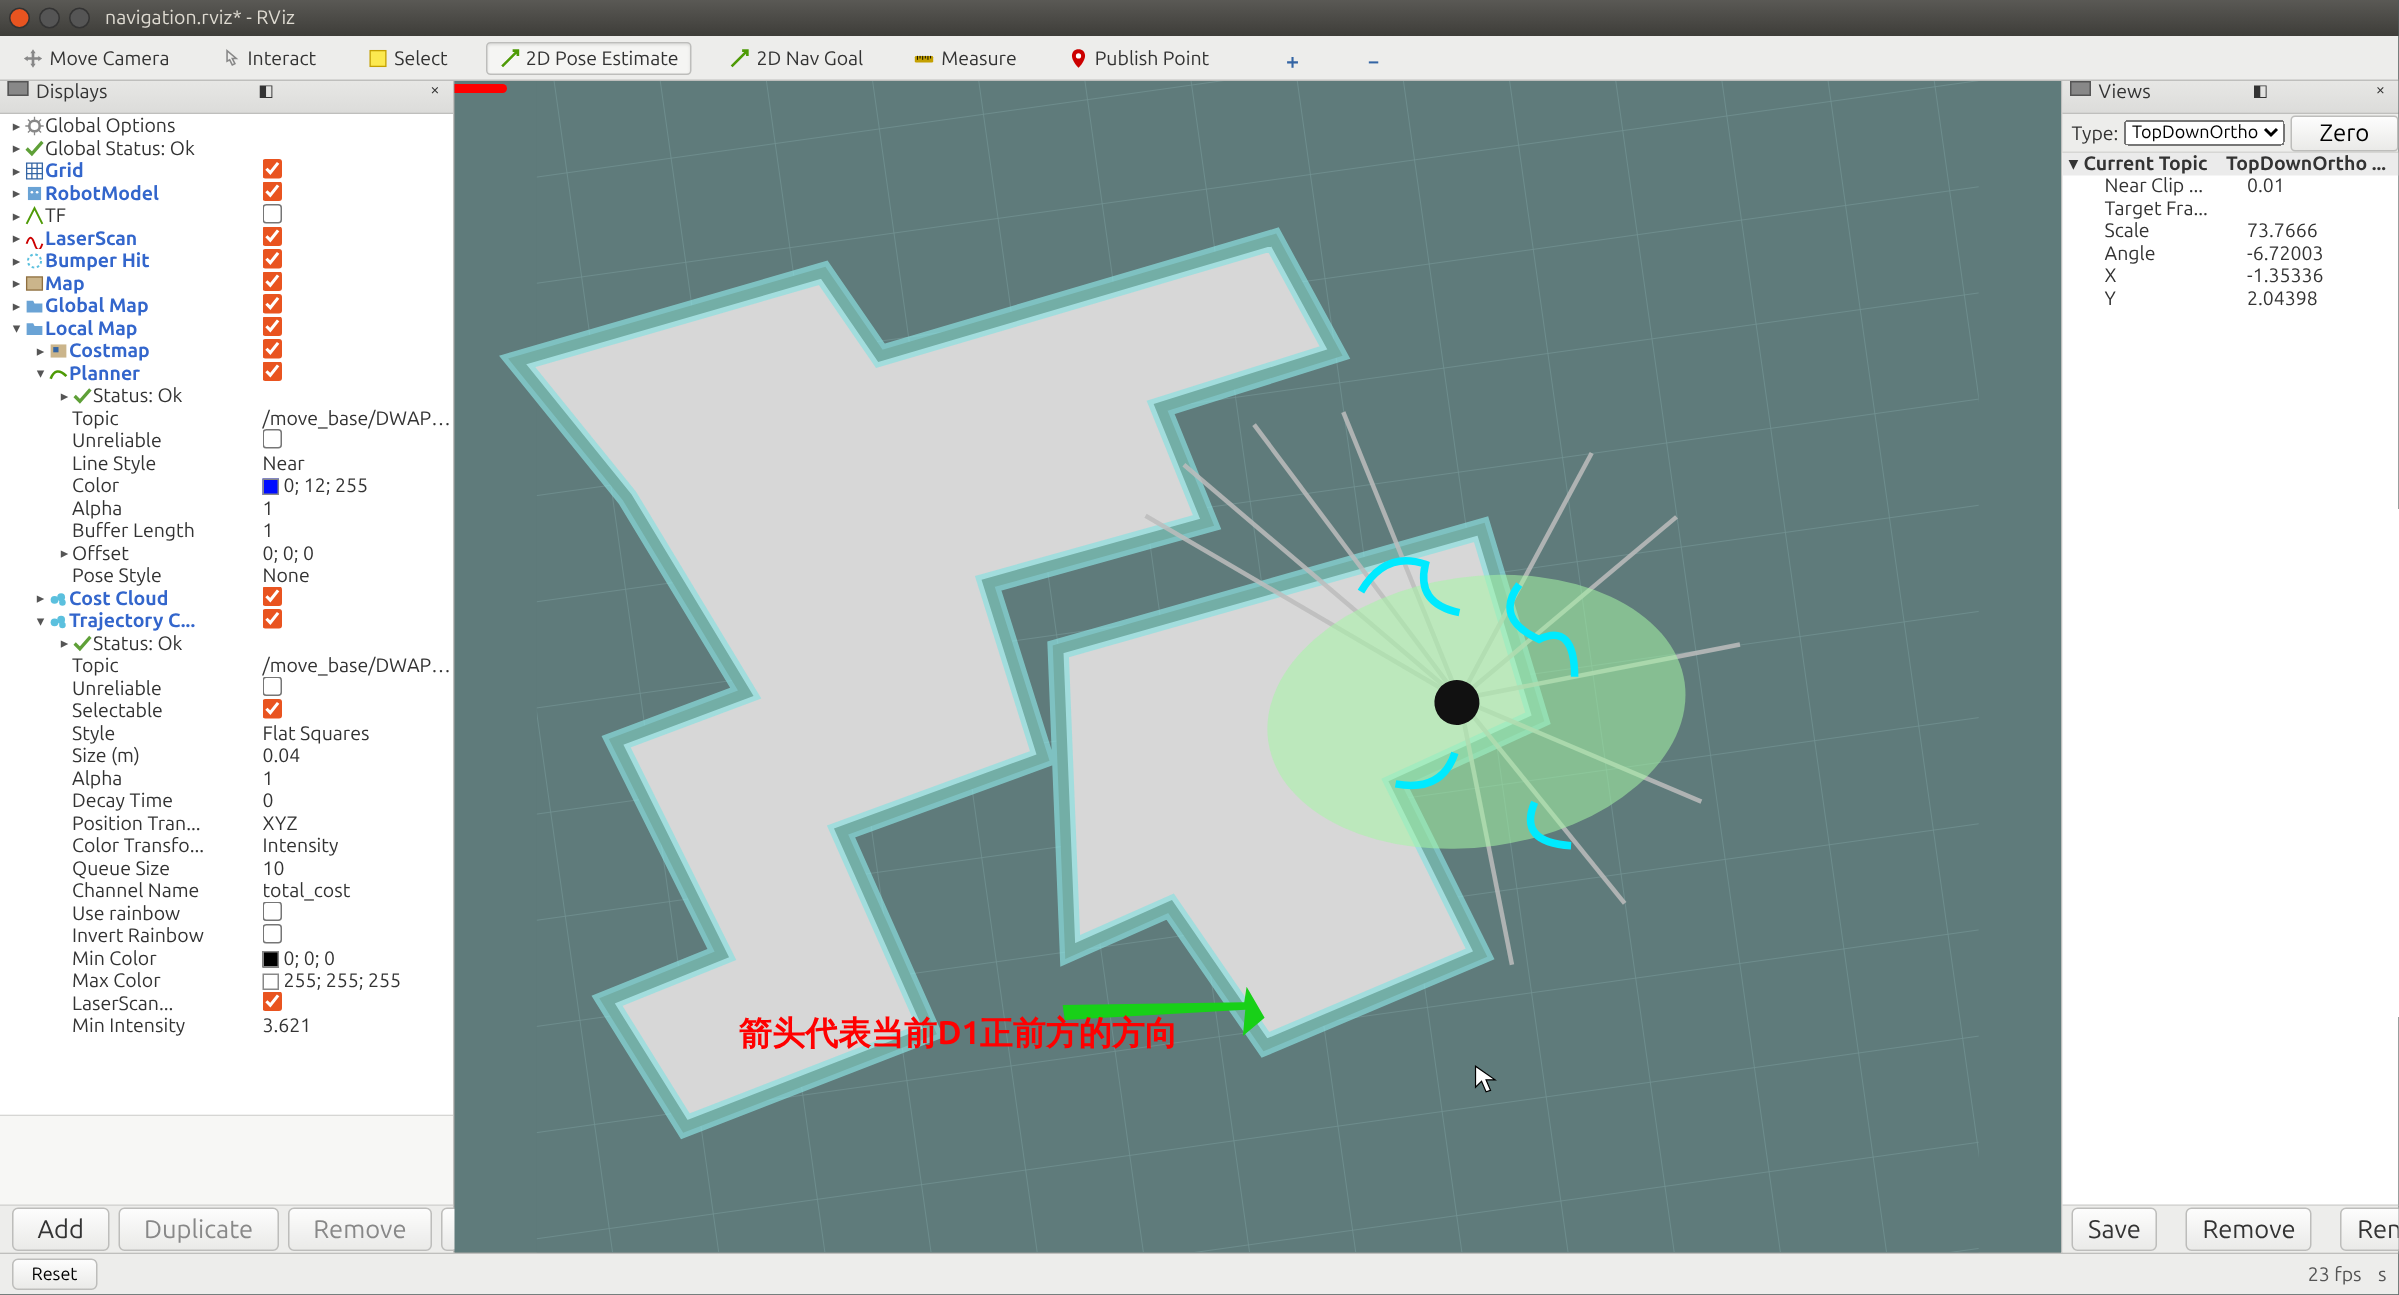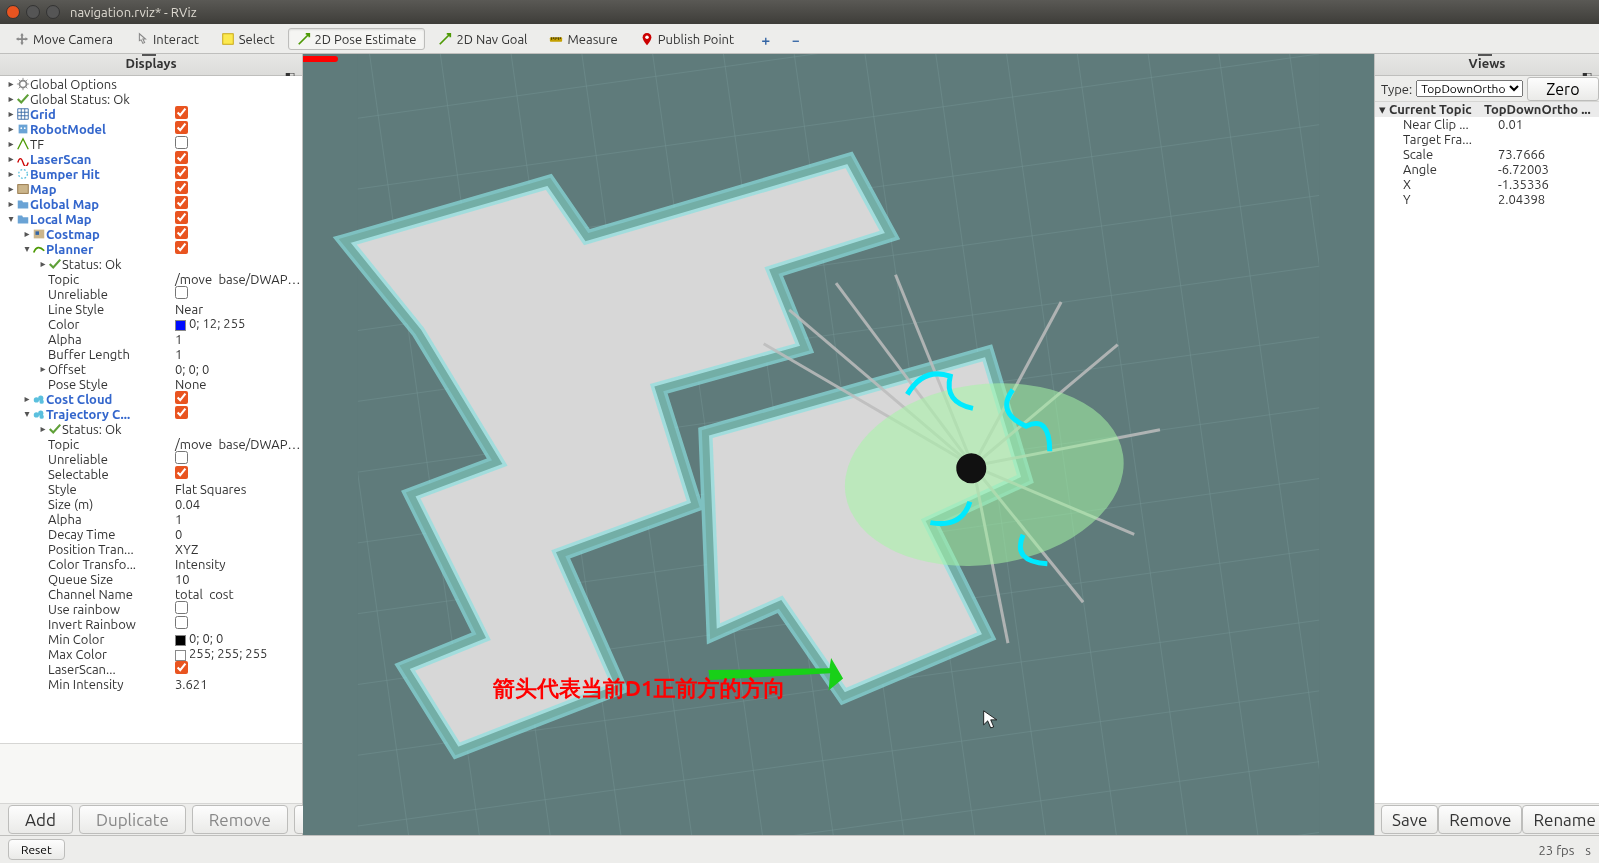--- a/index.html
+++ b/index.html
@@ -5,31 +5,31 @@
 * { margin:0; padding:0; box-sizing:border-box; font-family:"Ubuntu","DejaVu Sans",sans-serif; font-size:13px; }
 body { background:#3c3b37; width:1599px; height:863px; overflow:hidden; color:#333; }
 
 
 .titlebar { height:24px; background:linear-gradient(#5a5955,#3e3d39); display:flex; align-items:center; padding:0 6px; color:#dfdbd2; font-size:13px; }
 .titlebar .winbtns { display:flex; gap:6px; margin-right:10px; }
 .titlebar .winbtn { width:14px; height:14px; border-radius:50%; background:#555; border:1px solid #333; }
 .titlebar .winbtn.close { background:#e95420; }
 
 
-.toolbar { height:30px; background:#ededeb; border-bottom:1px solid #bfbfbd; display:flex; align-items:center; padding:0 6px; gap:4px; }
+.toolbar { height:30px; background:#ededeb; border-bottom:1px solid #bfbfbd; display:flex; align-items:center; padding:0 6px; gap:16px; }
 .toolbtn { display:flex; align-items:center; gap:4px; padding:3px 8px; border:1px solid transparent; border-radius:3px; cursor:pointer; font-size:12px; }
 .toolbtn.active { background:#f5f5f3; border:1px solid #bdbdbb; box-shadow:inset 0 1px 2px rgba(0,0,0,.1); }
 .ticon { width:14px; height:14px; display:inline-block; }
 
 
 .main { display:flex; height:calc(100% - 24px - 30px - 28px); }
 
 
 .displays { width:303px; background:#f2f1f0; border-right:1px solid #bfbfbd; display:flex; flex-direction:column; }
-.panelhdr { height:22px; background:linear-gradient(#e7e7e5,#dcdcda); border-bottom:1px solid #bfbfbd; display:flex; align-items:center; padding:0 5px; font-size:12px; font-weight:bold;flex-direction:column; }
+.panelhdr { height:22px; background:linear-gradient(#e7e7e5,#dcdcda); border-bottom:1px solid #bfbfbd; display:flex; padding:0 5px; font-size:12px; font-weight:normal; }
 .panelhdr .hicon { width:14px; height:10px; background:#888; margin-right:5px; border:1px solid #555; }
 .panelhdr .closep { margin-left:auto; width:14px; height:14px; font-size:11px; text-align:center; cursor:pointer; }
 .tree { flex:1; overflow:auto; background:#fff; font-size:12px; position:relative; }
 .row { display:flex; align-items:center; height:15px; white-space:nowrap; padding-left:2px; }
 .row .exp { width:10px; text-align:center; color:#555; font-size:10px; }
 .row .chk { width:13px; height:13px; }
 .row .lab { flex:1; overflow:hidden; text-overflow:ellipsis; }
 .row .val { width:130px; overflow:hidden; text-overflow:ellipsis; padding-left:3px; }
 .blue { color:#3366cc; font-weight:bold; }
 .orange-chk { accent-color:#e95420; }
@@ -45,21 +45,21 @@
 
 .views { width:225px; background:#f2f1f0; border-left:1px solid #bfbfbd; display:flex; flex-direction:column; }
 .typerow { height:26px; display:flex; align-items:center; padding:0 6px; gap:4px; background:#ededeb; border-bottom:1px solid #d6d6d4; }
 .typerow select { flex:1; font-size:12px; }
 .typerow .zero { padding:2px 18px; background:linear-gradient(#fdfdfd,#eaeae8); border:1px solid #bdbdbb; border-radius:3px; font-size:16px; cursor:pointer; }
 .vtree { flex:1; background:#fff; font-size:12px; }
 .vrow { display:flex; height:15px; padding-left:4px; }
 .vrow .k { width:95px; overflow:hidden; white-space:nowrap; text-overflow:ellipsis; }
 .vrow .v { flex:1; overflow:hidden; }
 .vrow.hdr { background:#ebebeb; font-weight:bold; }
-.vbtns { height:32px; display:flex; align-items:center; gap:0; padding:0 6px; border-top:1px solid #d6d6d4; background:#ededeb; }
+.vbtns { height:32px; display:flex; align-items:center; gap:19px; padding:0 6px; border-top:1px solid #d6d6d4; background:#ededeb; }
 .vbtns .btn { padding:4px 10px; }
 
 
 .bottombar { height:28px; background:#ededeb; border-top:1px solid #bfbfbd; display:flex; align-items:center; padding:0 8px;justify-content:center; }
 .bottombar .reset { padding:3px 12px; background:linear-gradient(#fdfdfd,#eaeae8); border:1px solid #bdbdbb; border-radius:4px; font-size:12px; cursor:pointer; }
 .bottombar .fps { margin-left:auto; font-size:12px; color:#555; }
 
 
 .redmark { position:absolute; z-index:5; color:#ff0000; font-weight:bold; font-size:20px; }
 .redunderline { position:absolute; width:115px; height:6px; background:#ff0000; border-radius:3px; }

